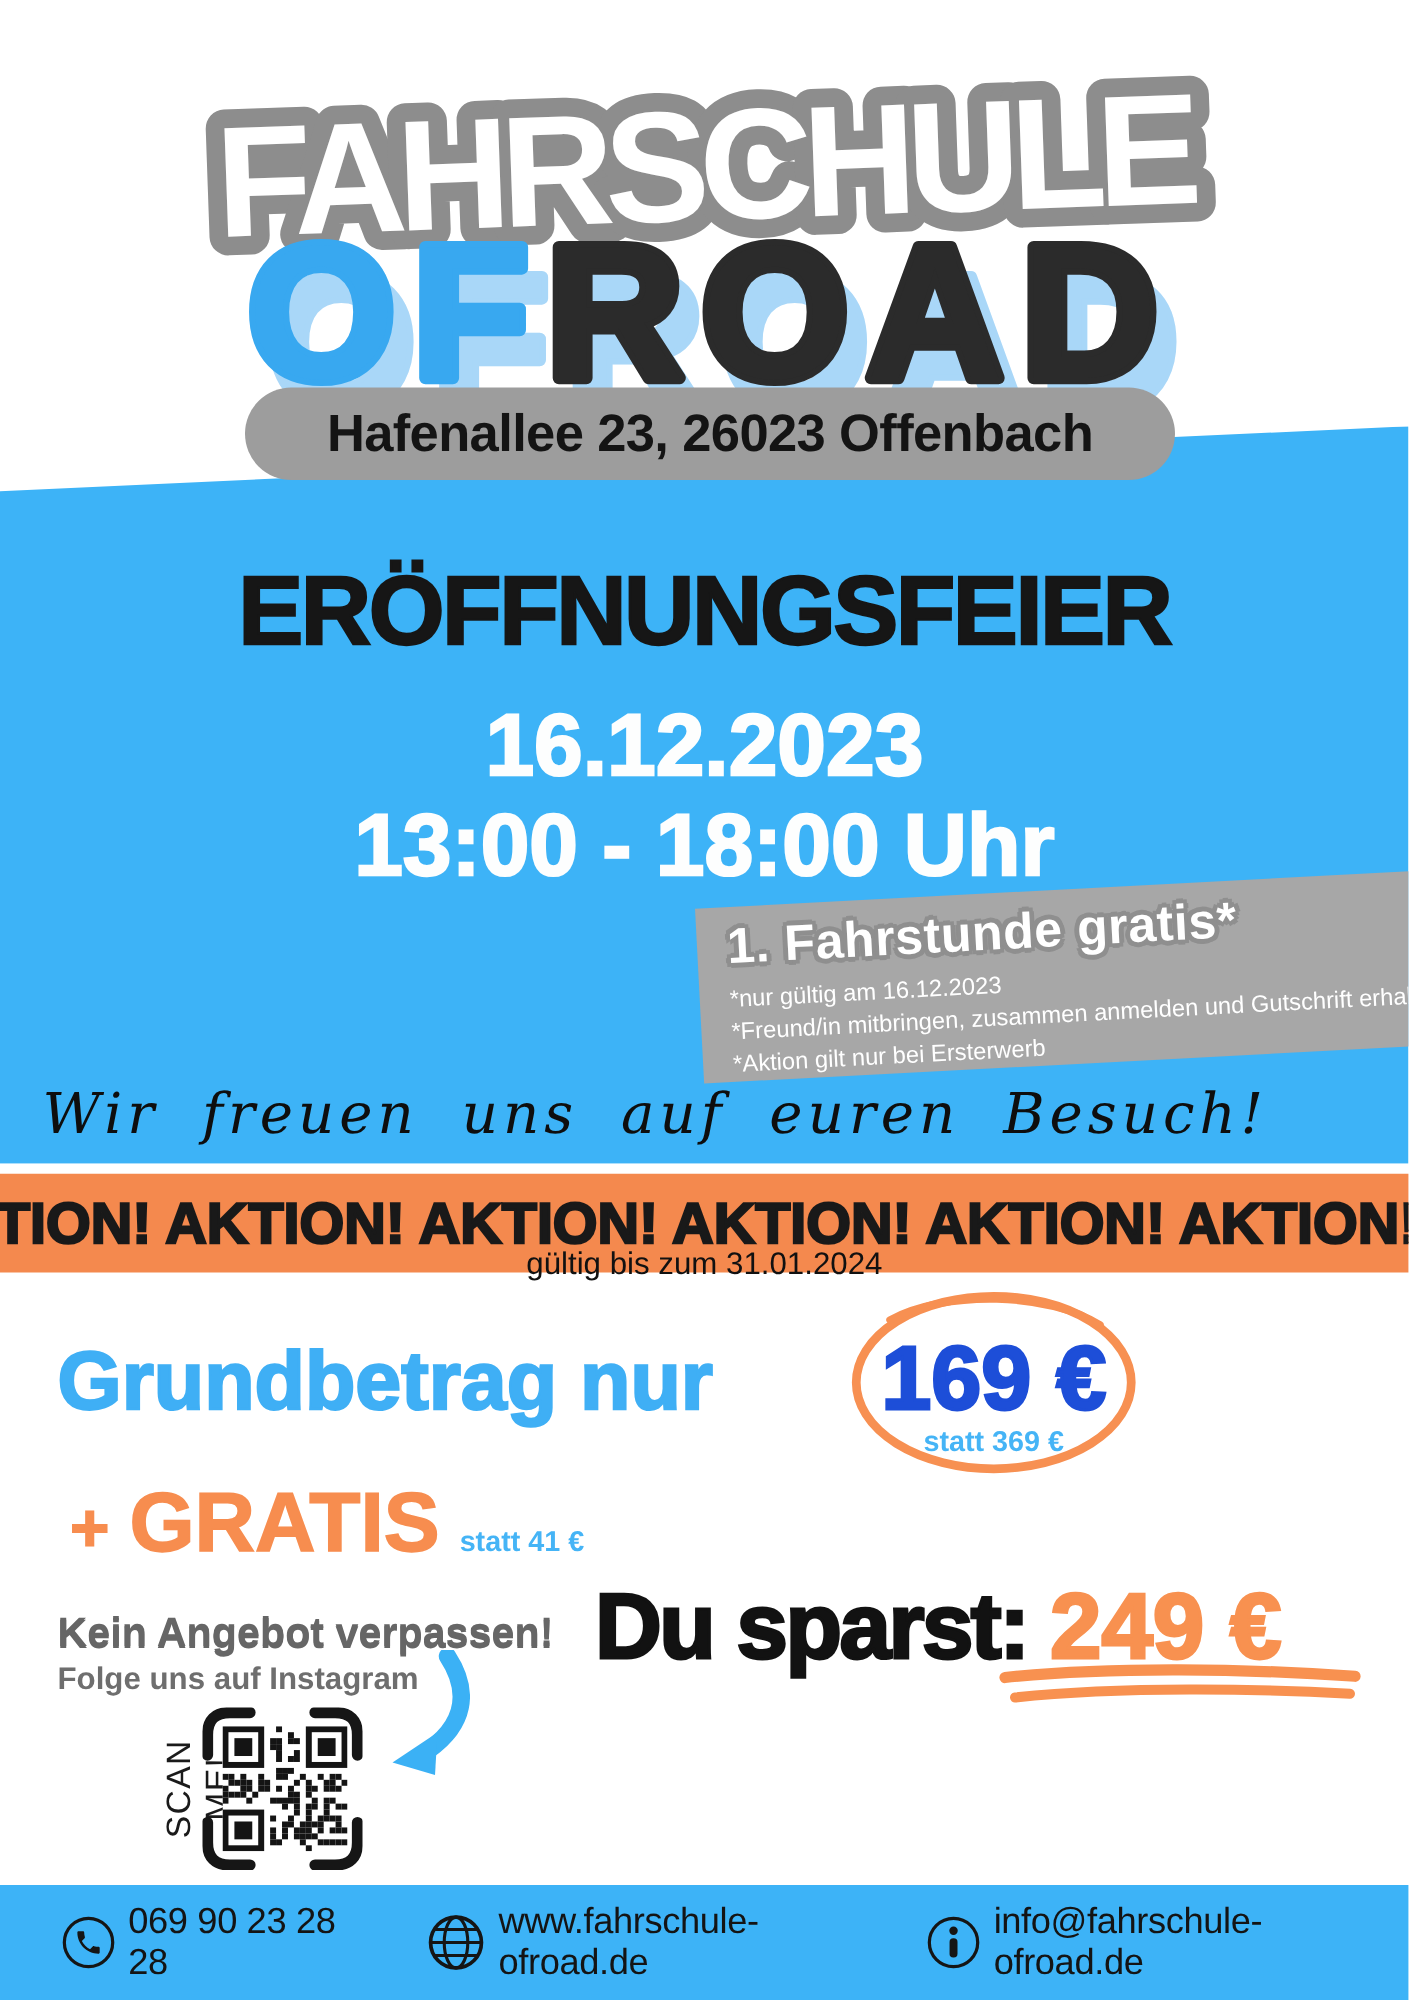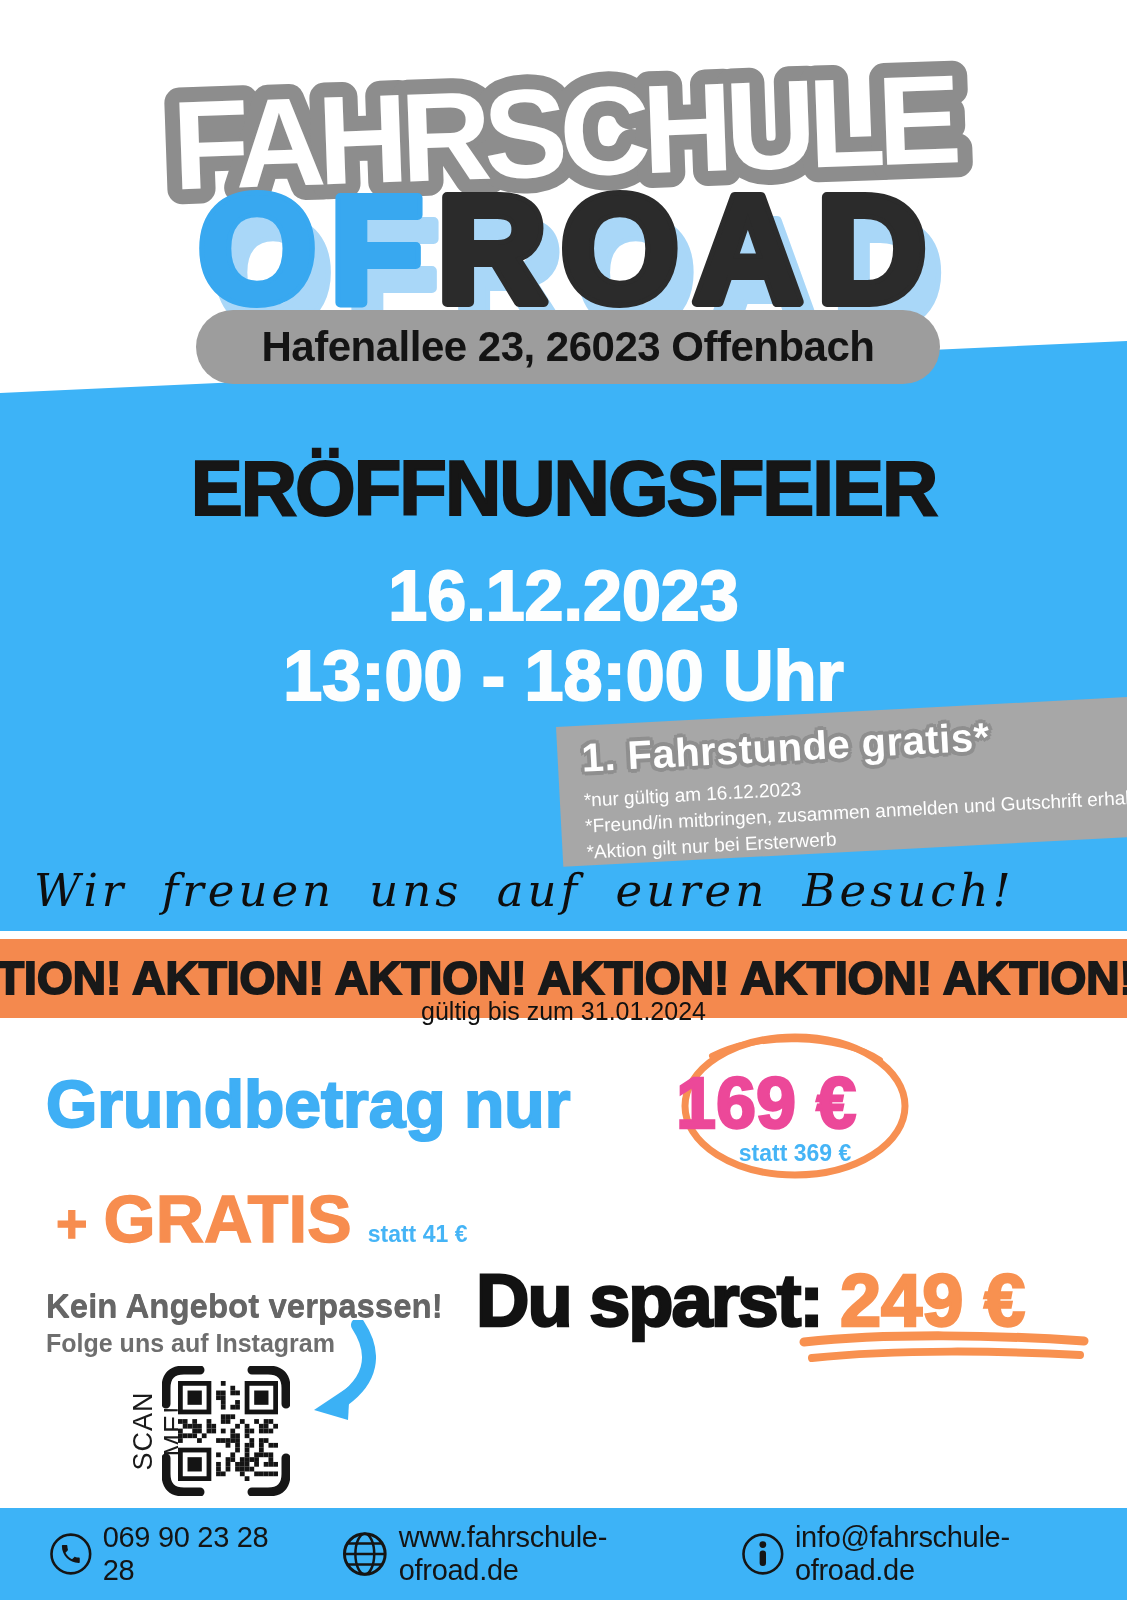--- a/index.html
+++ b/index.html
@@ -36,21 +36,21 @@
   
   .aktion-strip{position:absolute;left:0;top:939px;width:1127px;height:79px;background:#f4894e;overflow:visible;z-index:3;}
   .aktion-inner{position:absolute;left:0;top:0;width:1127px;height:79px;overflow:hidden;}
   .aktion-text{position:absolute;left:-4px;top:12px;white-space:nowrap;font-size:46px;color:#191919;}
   .aktion-validity{position:absolute;left:0;width:1127px;bottom:-8px;text-align:center;
     font-size:25px;color:#111111;font-weight:500;}
 
   
   .base-label{left:46px;top:1066px;font-size:66px;color:#3faff5;}
   .price-circle{left:676px;top:1028px;}
-  .base-price{left:676px;top:1062px;width:238px;text-align:left;font-size:72px;color:#ec4899;-webkit-text-stroke:2.5px currentColor;font-weight:bold;}
+  .base-price{left:676px;top:1062px;width:238px;text-align:center;font-size:72px;color:#1d4ed8;-webkit-text-stroke:2.5px currentColor;font-weight:bold;}
   .base-old{left:676px;top:1140px;width:238px;text-align:center;font-size:23px;font-weight:bold;color:#45b4f6;}
 
   .addon-row{left:56px;top:1180px;display:flex;align-items:baseline;gap:16px;}
   .addon-plus{font-size:54px;color:#f78d4f;}
   .addon-name{font-size:57px;color:#3faff5;}
   .addon-highlight{font-size:67px;color:#f78d4f;}
   .addon-old{font-size:23px;font-weight:bold;color:#45b4f6;}
 
   .insta-head{left:46px;top:1287px;font-size:33px;font-weight:bold;color:#666666;text-shadow:0 1px 0 #666;}
   .insta-sub{left:46px;top:1329px;font-size:25px;font-weight:bold;color:#6e6e6e;}

